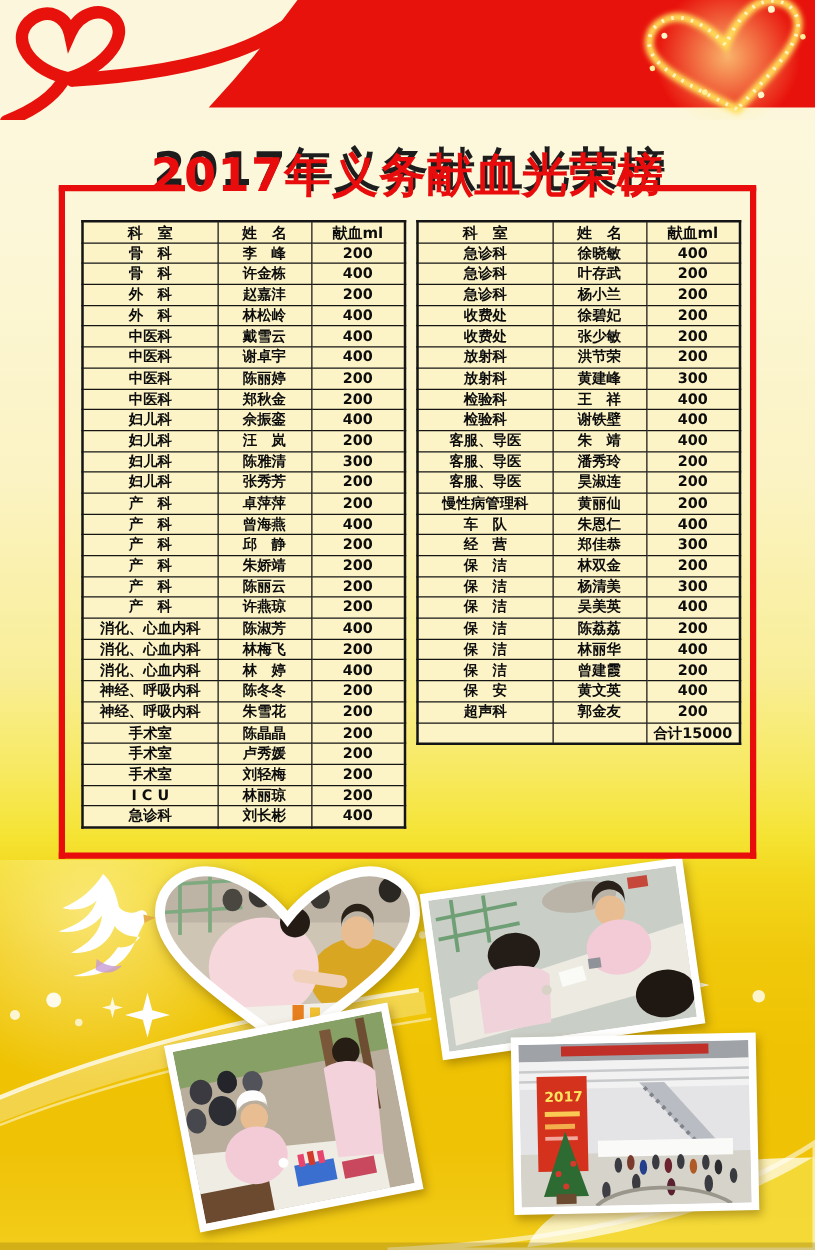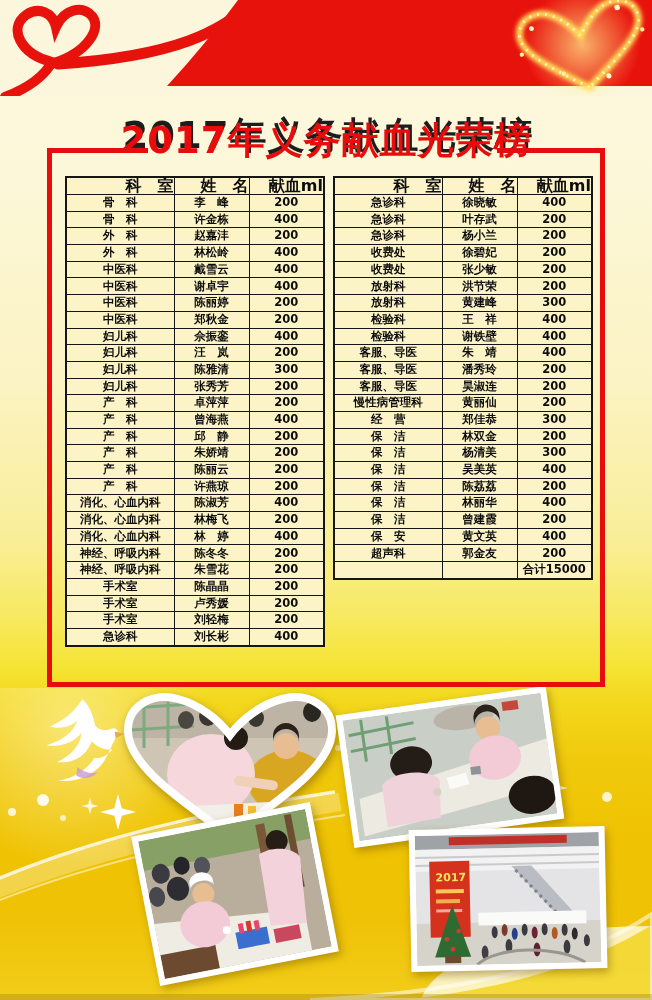--- a/index.html
+++ b/index.html
@@ -34,21 +34,21 @@
     position:absolute;top:26px;border-collapse:collapse;table-layout:fixed;
     width:258px;background:#FCF4C6;border:2px solid #151515;
   }
   table.roll.left-t{left:13px;}
   table.roll.right-t{left:281px;}
   .roll th,.roll td{
     border:1.5px solid #151515;height:15.7px;padding:0;margin:0;
     font-size:11.5px;font-weight:bold;color:#0d0d0d;text-align:center;
     line-height:1;overflow:hidden;white-space:nowrap;
   }
-  .roll th{font-size:16px;text-align:right;}
+  .roll th{font-size:12px;}
   
   .bottom{position:absolute;left:0;top:688px;width:652px;height:312px;}
   .decor{position:absolute;left:0;top:0;width:652px;height:312px;display:block;z-index:0;}
   .dove{position:absolute;left:28px;top:2px;width:102px;height:106px;z-index:1;display:block;}
   .heart-photo{position:absolute;left:116px;top:-2px;width:228px;height:158px;z-index:1;display:block;
     filter:drop-shadow(2px 4px 5px rgba(110,80,0,.5));}
   .photo{position:absolute;background:#ffffff;padding:6px;z-index:2;
     box-shadow:2px 4px 8px rgba(110,80,0,.45);}
   .photo svg{display:block;}
   .photo-2{left:344px;top:12px;transform:rotate(-8deg);z-index:2;}
@@ -232,20 +232,25 @@
             <td>手术室</td>
             <td>卢秀媛</td>
             <td>200</td>
           </tr>
           <tr>
             <td>手术室</td>
             <td>刘轻梅</td>
             <td>200</td>
           </tr>
           <tr>
+            <td>I C U</td>
+            <td>林丽琼</td>
+            <td>200</td>
+          </tr>
+          <tr>
             <td>急诊科</td>
             <td>刘长彬</td>
             <td>400</td>
           </tr>
         </tbody>
     </table>
     <table class="roll right-t">
       <colgroup>
           <col style="width:108px">
           <col style="width:75px">
@@ -316,20 +321,25 @@
           </tr>
           <tr>
             <td>客服、导医</td>
             <td>昊淑连</td>
             <td>200</td>
           </tr>
           <tr>
             <td>慢性病管理科</td>
             <td>黄丽仙</td>
             <td>200</td>
+          </tr>
+          <tr>
+            <td>车　队</td>
+            <td>朱恩仁</td>
+            <td>400</td>
           </tr>
           <tr>
             <td>经　营</td>
             <td>郑佳恭</td>
             <td>300</td>
           </tr>
           <tr>
             <td>保　洁</td>
             <td>林双金</td>
             <td>200</td>

